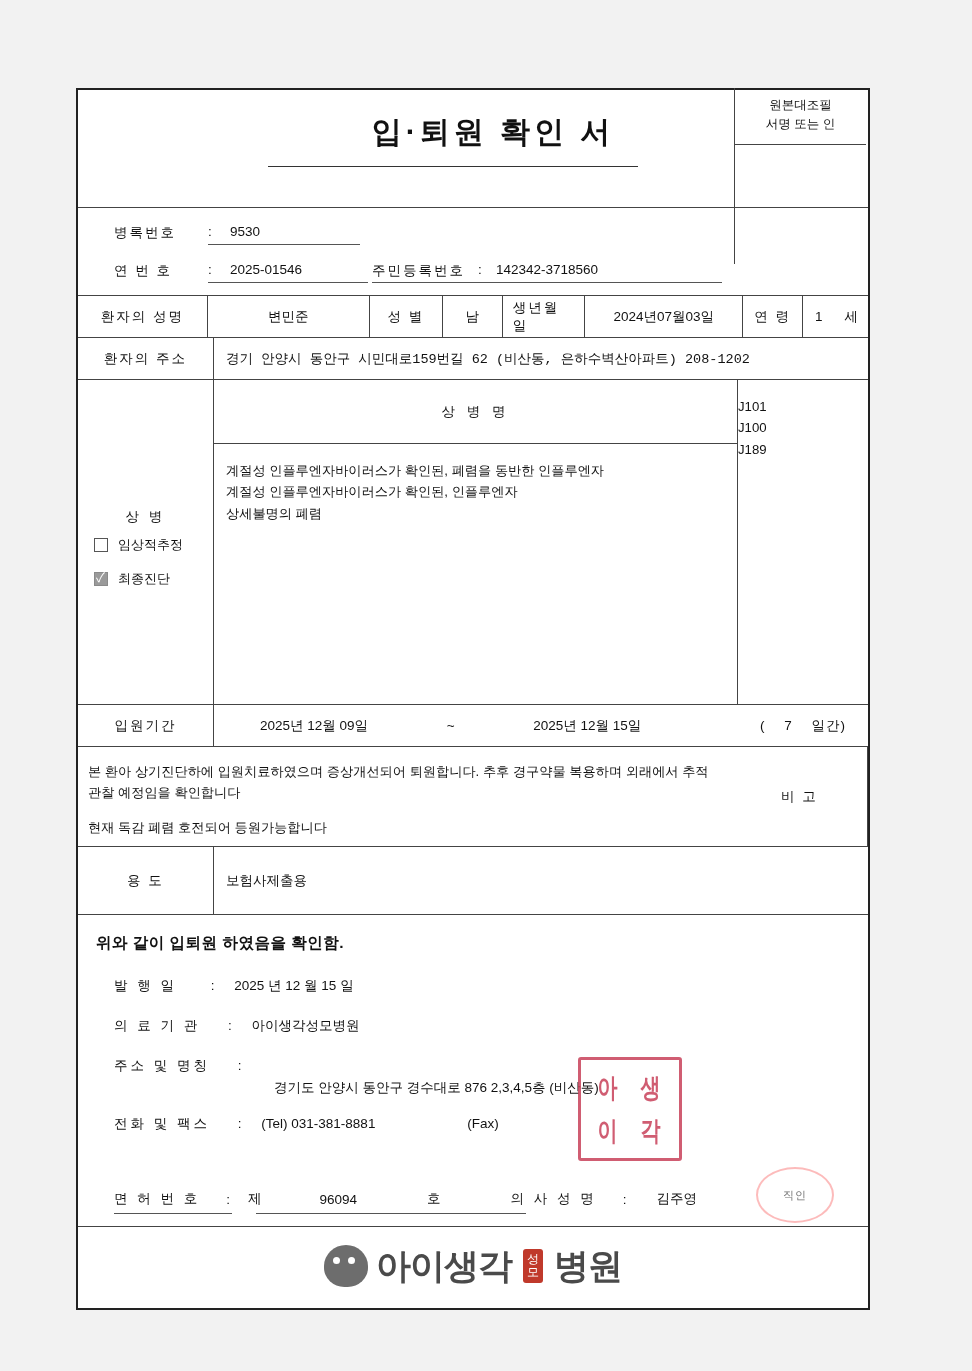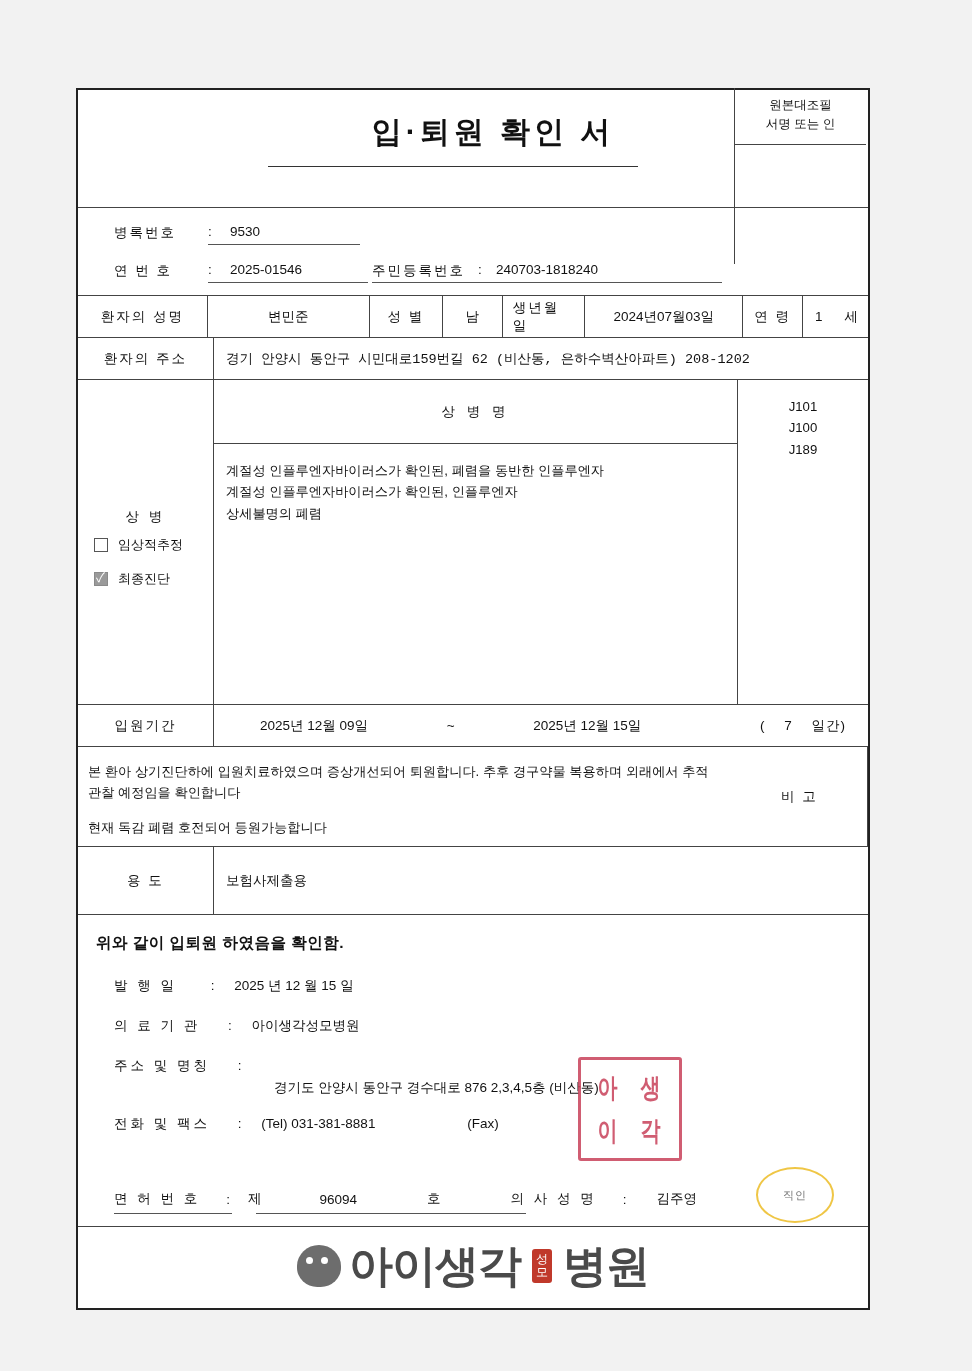--- a/index.html
+++ b/index.html
@@ -201,21 +201,20 @@
   .dx-right .dx-head {
     text-align: center;
     font-size: 13px;
     line-height: 1.5;
     padding-top: 16px;
     border-bottom: 1.2px solid #444;
     padding-bottom: 16px;
   }
   .code-list {
     padding-top: 16px;
-    text-align: center;
     font-size: 13.2px;
     line-height: 1.62;
   }
 
   
   .row-period { height: 42px; }
   .period-text {
     display: flex;
     align-items: center;
     width: 100%;
@@ -281,21 +280,21 @@
     justify-items: center;
     opacity: .85;
   }
   .seal span { transform: scaleY(1.35); }
   .round-seal {
     position: absolute;
     right: 34px;
     top: 252px;
     width: 74px;
     height: 52px;
-    border: 2px solid #eab308;
+    border: 2px solid #fca5a5;
     border-radius: 50%;
     color: #3a3a3a;
     font-size: 11px;
     display: flex;
     align-items: center;
     justify-content: center;
     opacity: .75;
     letter-spacing: 1px;
   }
   .lic-row {
@@ -356,21 +355,21 @@
   .logo-mark::after {
     content: "";
     position: absolute;
     left: 24px;
     top: 12px;
     width: 7px; height: 7px;
     background: #fff;
     border-radius: 50%;
   }
   .logo-text {
-    font-size: 44px;
+    font-size: 35px;
     font-weight: bold;
     letter-spacing: -1px;
     color: #4a4a4a;
   }
   .logo-badge {
     display: inline-block;
     background: #c0392b;
     color: #fff;
     font-size: 12px;
     line-height: 1.05;
@@ -403,21 +402,21 @@
       <div class="val" style="left:152px; top:16px;">9530</div>
       <div class="ul" style="left:130px; top:36px; width:152px;"></div>
 
       <div class="lbl" style="left:36px; top:54px;">연 번 호</div>
       <div class="colon" style="left:130px; top:54px;">:</div>
       <div class="val" style="left:152px; top:54px;">2025-01546</div>
       <div class="ul" style="left:130px; top:74px; width:160px;"></div>
 
       <div class="lbl" style="left:294px; top:54px;">주민등록번호</div>
       <div class="colon" style="left:400px; top:54px;">:</div>
-      <div class="val" style="left:418px; top:54px;">240703-1818240</div>
+      <div class="val" style="left:418px; top:54px;">142342-3718560</div>
       <div class="ul" style="left:294px; top:74px; width:350px;"></div>
     </div>
 
     <div class="row row-patient">
       <div class="cell center vr lbl-cell" style="width:136px;">환자의 성명</div>
       <div class="cell center vr" style="width:170px;">변민준</div>
       <div class="cell center vr lbl-cell" style="width:76px;">성 별</div>
       <div class="cell center vr" style="width:62px;">남</div>
       <div class="cell center vr lbl-cell" style="width:86px;">생년월일</div>
       <div class="cell center vr" style="width:166px;">2024년07월03일</div>

